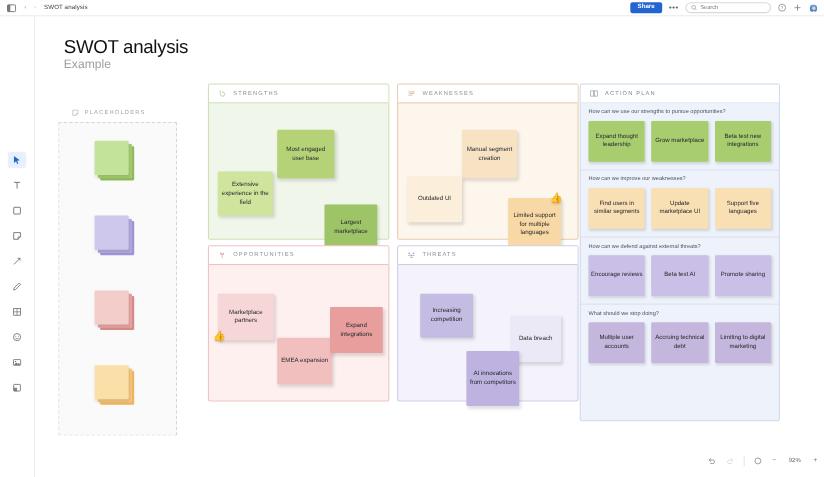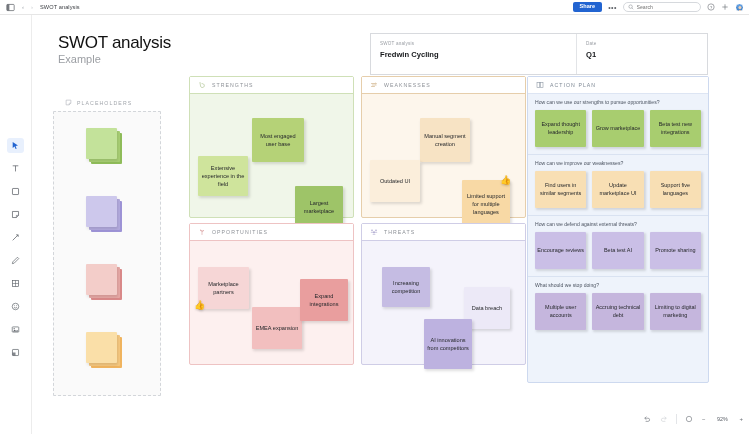--- a/index.html
+++ b/index.html
@@ -249,30 +249,20 @@
           <rect x="2.6" y="8" width="5.4" height="5.4" fill="#5a5f66" opacity=".75"></rect>
         </svg>
     </div>
   </div>
 
   <div class="canvas">
 
     <div class="title">SWOT analysis</div>
     <div class="subtitle">Example</div>
 
-    <div class="infobox">
-      <div class="ib-cell first">
-        <div class="ib-label">SWOT analysis</div>
-        <div class="ib-value">Fredwin Cycling</div>
-      </div>
-      <div class="ib-cell">
-        <div class="ib-label">Date</div>
-        <div class="ib-value">Q1</div>
-      </div>
-    </div>
 
     <div class="ph-header">
       <span class="ic">
         <svg width="7" height="7" viewBox="0 0 16 16">
             <path d="M2.6 2.6 H13.4 V9.6 L9.6 13.4 H2.6 Z" fill="none" stroke="#b0b4ba" stroke-width="1.4" stroke-linejoin="round"></path>
             <path d="M13.4 9.6 H9.6 V13.4" fill="none" stroke="#b0b4ba" stroke-width="1.2"></path>
           </svg>
       </span>
       <span class="ph-title">PLACEHOLDERS</span>
     </div>

